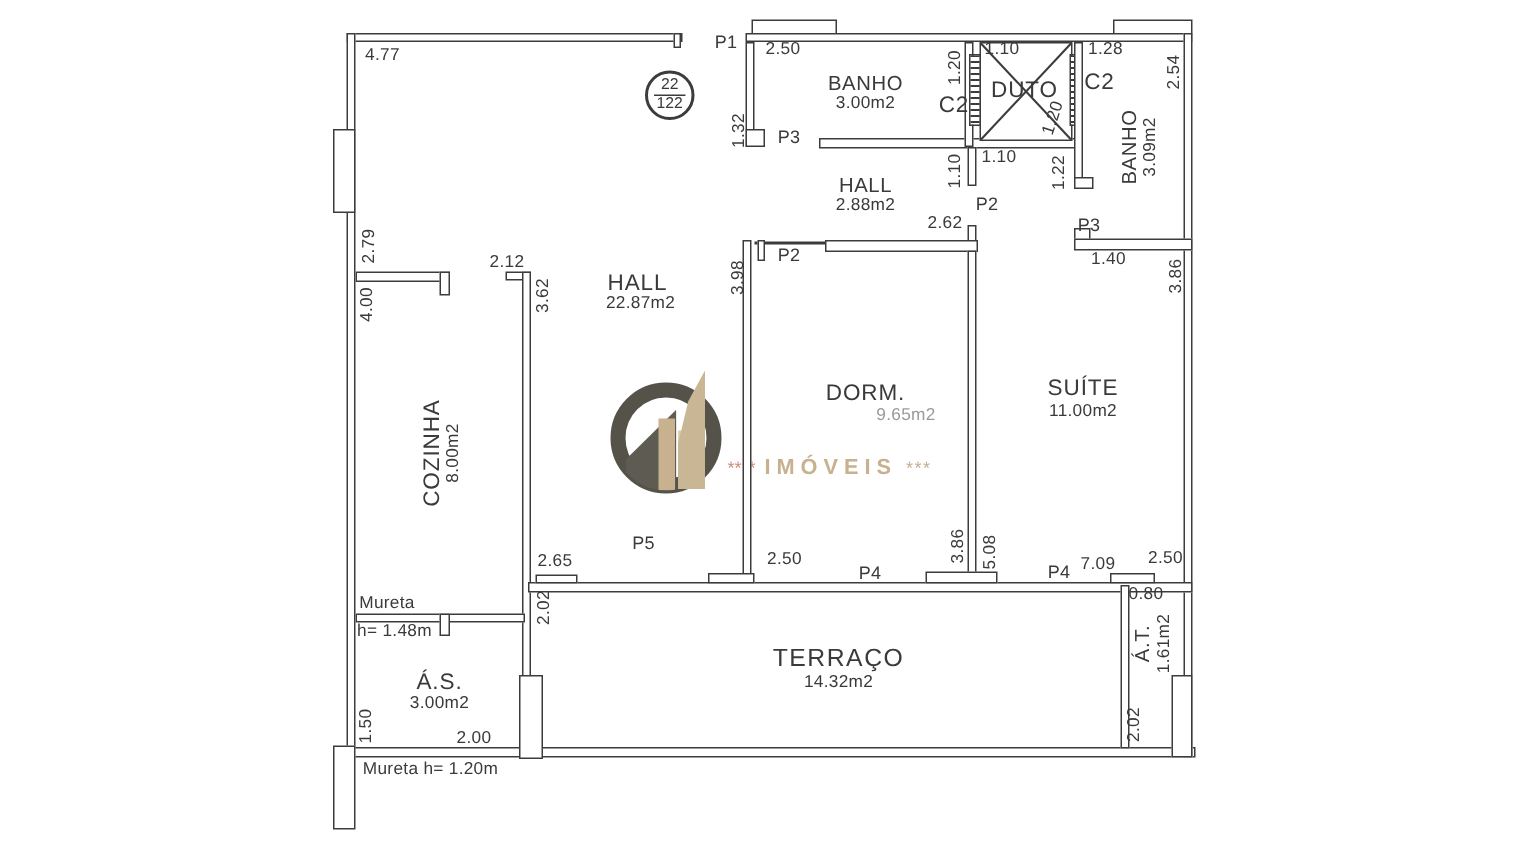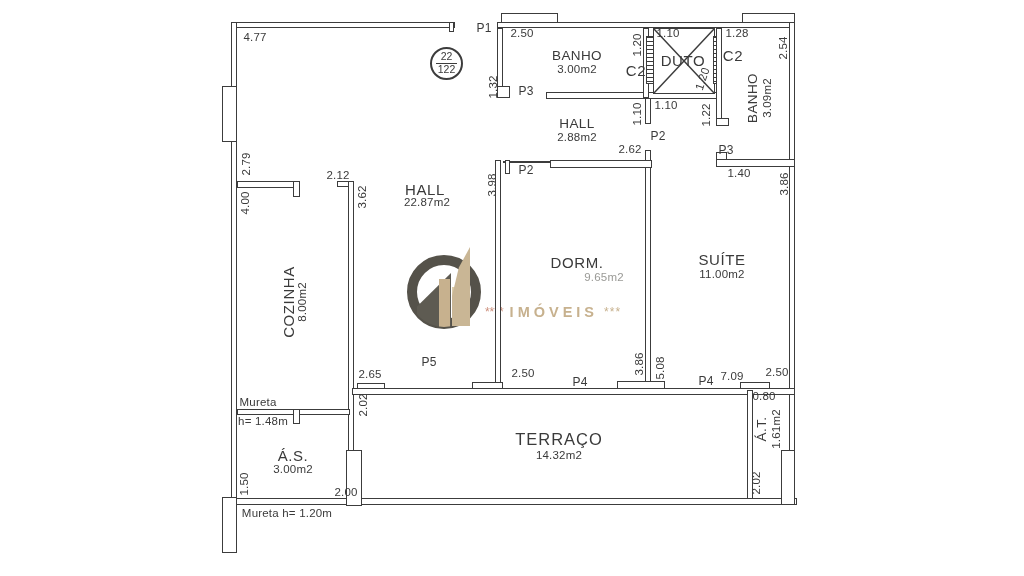--- a/index.html
+++ b/index.html
@@ -157,21 +157,21 @@
   <span class="lbl" style="left:737px;top:34px">1.28</span>
   <span class="lbl" style="left:666px;top:106px">1.10</span>
   <span class="lbl" style="left:338px;top:176px">2.12</span>
   <span class="lbl" style="left:630px;top:150px">2.62</span>
   <span class="lbl" style="left:739px;top:174px">1.40</span>
   <span class="lbl" style="left:370px;top:375px">2.65</span>
   <span class="lbl" style="left:523px;top:374px">2.50</span>
   <span class="lbl" style="left:777px;top:373px">2.50</span>
   <span class="lbl" style="left:732px;top:377px">7.09</span>
   <span class="lbl" style="left:764px;top:397px">0.80</span>
-  <span class="lbl" style="left:346px;top:493px">2.00</span>
+  <span class="lbl" style="left:316px;top:493px">2.00</span>
 
   <span class="lbl vert" style="left:247px;top:164px">2.79</span>
   <span class="lbl vert" style="left:246px;top:203px">4.00</span>
   <span class="lbl vert" style="left:494px;top:87px">1.32</span>
   <span class="lbl vert" style="left:638px;top:45px">1.20</span>
   <span class="lbl vert" style="left:784px;top:48px">2.54</span>
   <span class="lbl diag" style="left:703px;top:79px">1.20</span>
   <span class="lbl vert" style="left:638px;top:114px">1.10</span>
   <span class="lbl vert" style="left:707px;top:115px">1.22</span>
   <span class="lbl vert" style="left:363px;top:197px">3.62</span>

